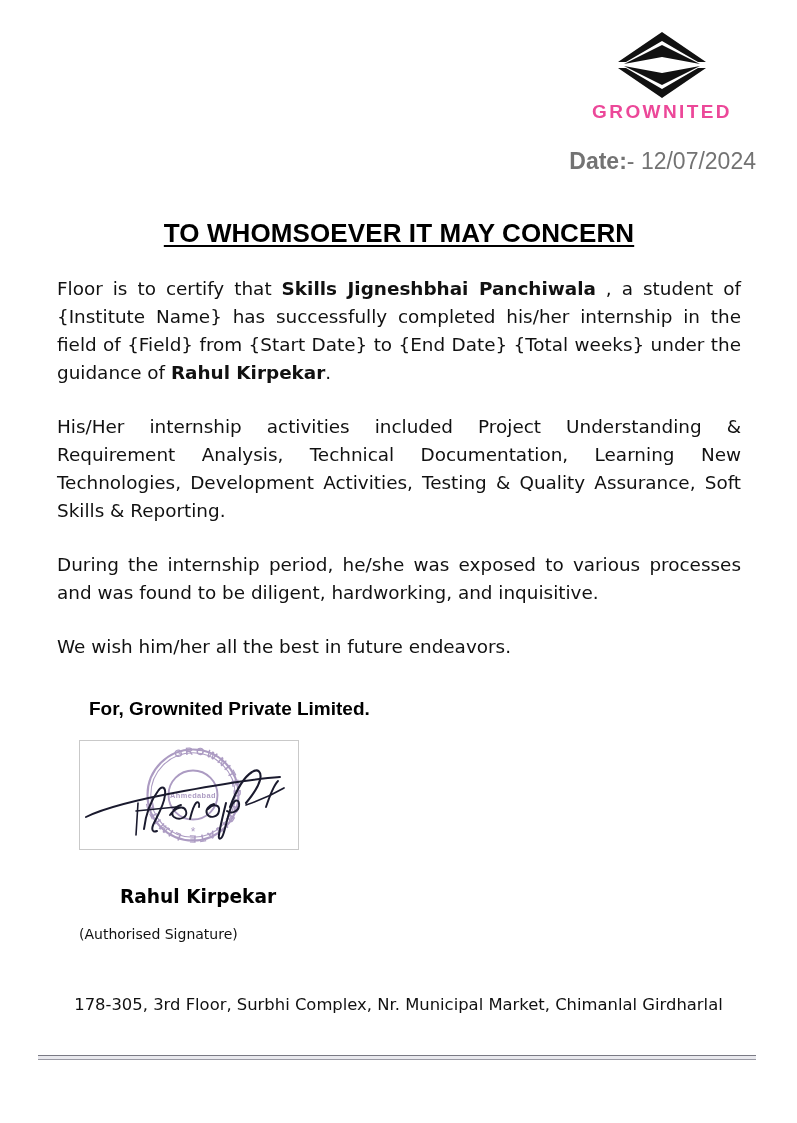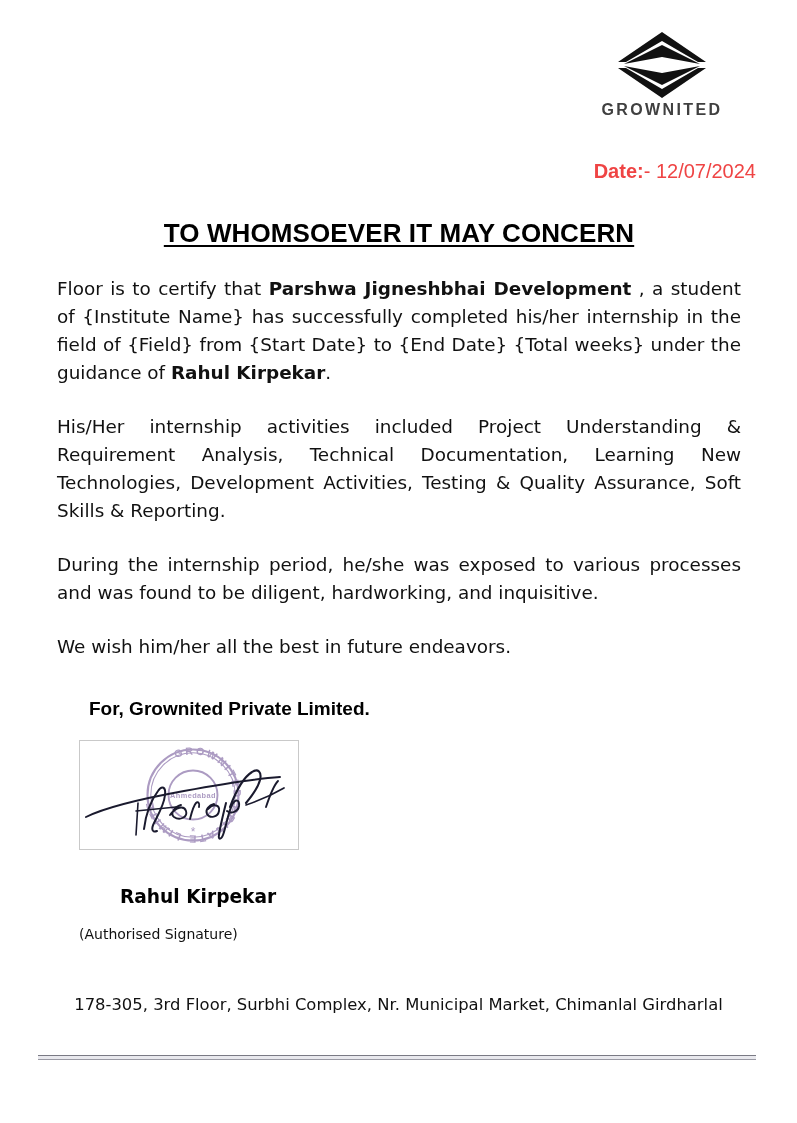--- a/index.html
+++ b/index.html
@@ -25,36 +25,36 @@
     text-align: center;
   }
   .logo-mark {
     width: 96px;
     height: 72px;
     margin: 0 auto;
     display: block;
   }
   .logo-word {
     font-family: "Liberation Sans", sans-serif;
-    font-size: 16px;
+    font-size: 19px;
     font-weight: 700;
     letter-spacing: 2.4px;
-    color: #404040;
+    color: #ec4899;
     margin-top: 2px;
     line-height: 1;
   }
 
   
   .date-line {
     position: absolute;
-    top: 160px;
+    top: 148px;
     right: 41px;
     font-family: "Liberation Sans", sans-serif;
-    font-size: 20px;
-    color: #ef4444;
+    font-size: 23px;
+    color: #737373;
     white-space: nowrap;
   }
   .date-label {
     font-weight: 700;
   }
   .date-value {
     font-weight: 400;
   }
 
   
@@ -181,21 +181,21 @@
 </div>
 
 <div class="date-line">
   <span class="date-label">Date:</span><span class="date-value">- 12/07/2024</span>
 </div>
 
 <div class="doc-body">
 
   <div class="doc-title">TO WHOMSOEVER IT MAY CONCERN</div>
 
-  <p class="para"><span>Floor is to certify that </span><b>Parshwa Jigneshbhai Development</b><span> , a student of {Institute Name} has successfully completed his/her internship in the field of {Field} from {Start Date} to {End Date} {Total weeks} under the guidance of </span><b>Rahul Kirpekar</b><span>.</span></p>
+  <p class="para"><span>Floor is to certify that </span><b>Skills Jigneshbhai Panchiwala</b><span> , a student of {Institute Name} has successfully completed his/her internship in the field of {Field} from {Start Date} to {End Date} {Total weeks} under the guidance of </span><b>Rahul Kirpekar</b><span>.</span></p>
 
   <p class="para">His/Her internship activities included Project Understanding &amp; Requirement Analysis, Technical Documentation, Learning New Technologies, Development Activities, Testing &amp; Quality Assurance, Soft Skills &amp; Reporting.</p>
 
   <p class="para">During the internship period, he/she was exposed to various processes and was found to be diligent, hardworking, and inquisitive.</p>
 
   <p class="para last-of-block">We wish him/her all the best in future endeavors.</p>
 
 </div>
 
 <div class="signoff">For, Grownited Private Limited.</div>

